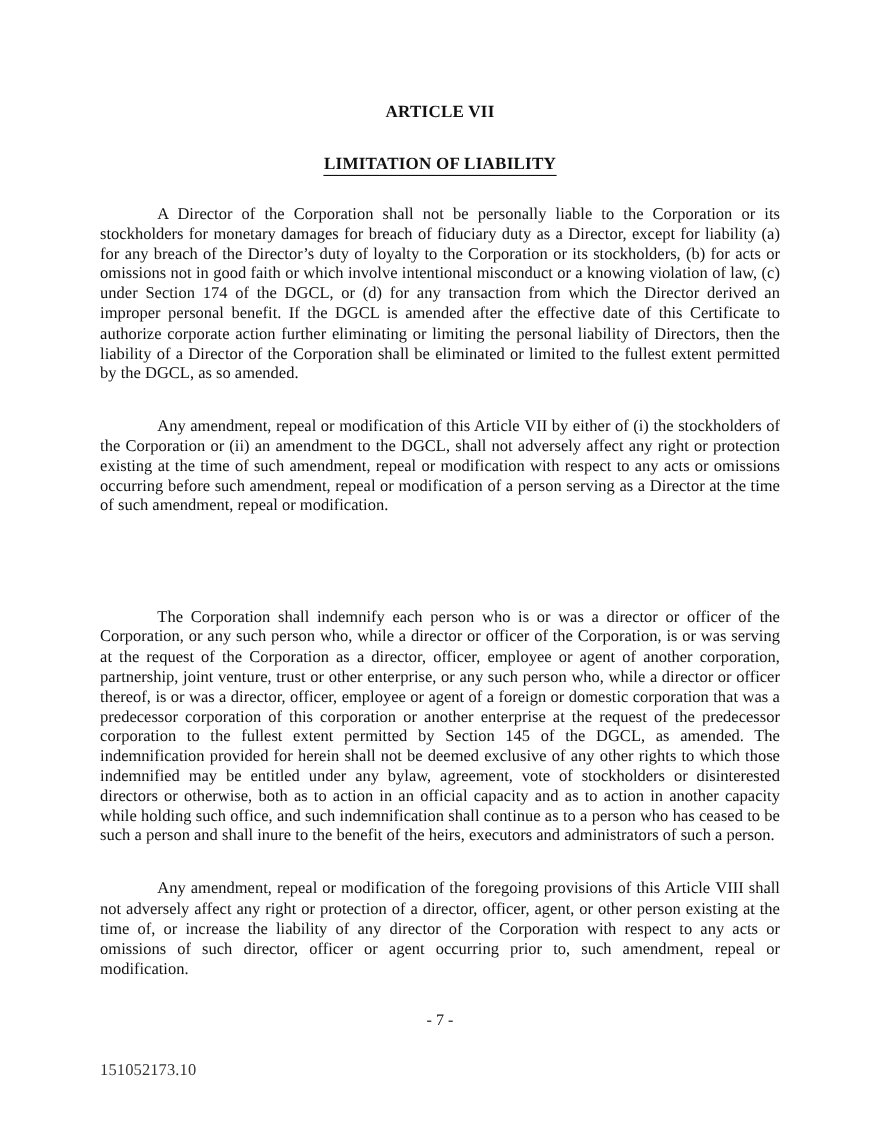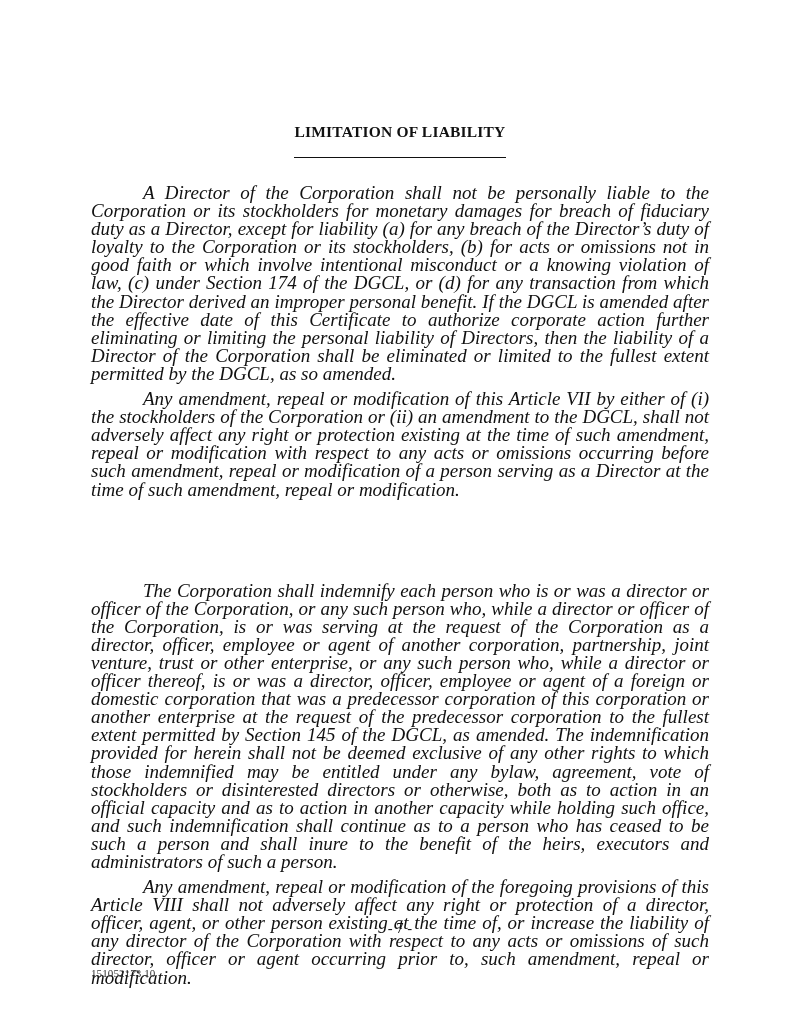--- a/index.html
+++ b/index.html
@@ -42,69 +42,69 @@
     font-weight: bold;
     font-size: 15.5px;
     letter-spacing: 0.2px;
     line-height: 18px;
     margin: 0;
   }
 
   .section-heading .ul {
     display: inline-block;
     border-bottom: 1.6px solid #111111;
-    padding-bottom: 16px;
+    padding-bottom: 0px;
   }
 
   .gap-after-article { height: 30px; }
   .gap-after-section { height: 26px; }
   .gap-before-article { height: 27px; }
 
   p.body-text {
     margin: 0;
-    font-size: 19px;
+    font-size: 15px;
     line-height: 18.1px;
     text-align: justify;
     text-indent: 52px;
     hyphens: none;
-    font-style: italic;
     -webkit-hyphens: none;
   }
 
   p.body-text + p.body-text {
-    margin-top: 7px;
+    margin-top: 30px;
   }
 
   .page-number {
     position: absolute;
     left: 0;
     right: 0;
     top: 919px;
     text-align: center;
     font-size: 14.6px;
     line-height: 18px;
   }
 
   .doc-footer {
     position: absolute;
     left: 91px;
     top: 967px;
-    font-size: 11px;
+    font-size: 15px;
     line-height: 12px;
     color: #333333;
     letter-spacing: 0.1px;
   }
 </style>
 </head>
 <body>
 
 <div class="page">
 
   <div class="content">
 
+    <h1 class="article-heading">ARTICLE VII</h1>
 
     <div class="gap-after-article"></div>
 
     <h2 class="section-heading"><span class="ul">LIMITATION OF LIABILITY</span></h2>
 
     <div class="gap-after-section"></div>
 
     <p class="body-text">A Director of the Corporation shall not be personally liable to the Corporation or its stockholders for monetary damages for breach of fiduciary duty as a Director, except for liability (a) for any breach of the Director’s duty of loyalty to the Corporation or its stockholders, (b) for acts or omissions not in good faith or which involve intentional misconduct or a knowing violation of law, (c) under Section 174 of the DGCL, or (d) for any transaction from which the Director derived an improper personal benefit. If the DGCL is amended after the effective date of this Certificate to authorize corporate action further eliminating or limiting the personal liability of Directors, then the liability of a Director of the Corporation shall be eliminated or limited to the fullest extent permitted by the DGCL, as so amended.</p>
 
     <p class="body-text">Any amendment, repeal or modification of this Article&nbsp;VII by either of (i) the stockholders of the Corporation or (ii) an amendment to the DGCL, shall not adversely affect any right or protection existing at the time of such amendment, repeal or modification with respect to any acts or omissions occurring before such amendment, repeal or modification of a person serving as a Director at the time of such amendment, repeal or modification.</p>

